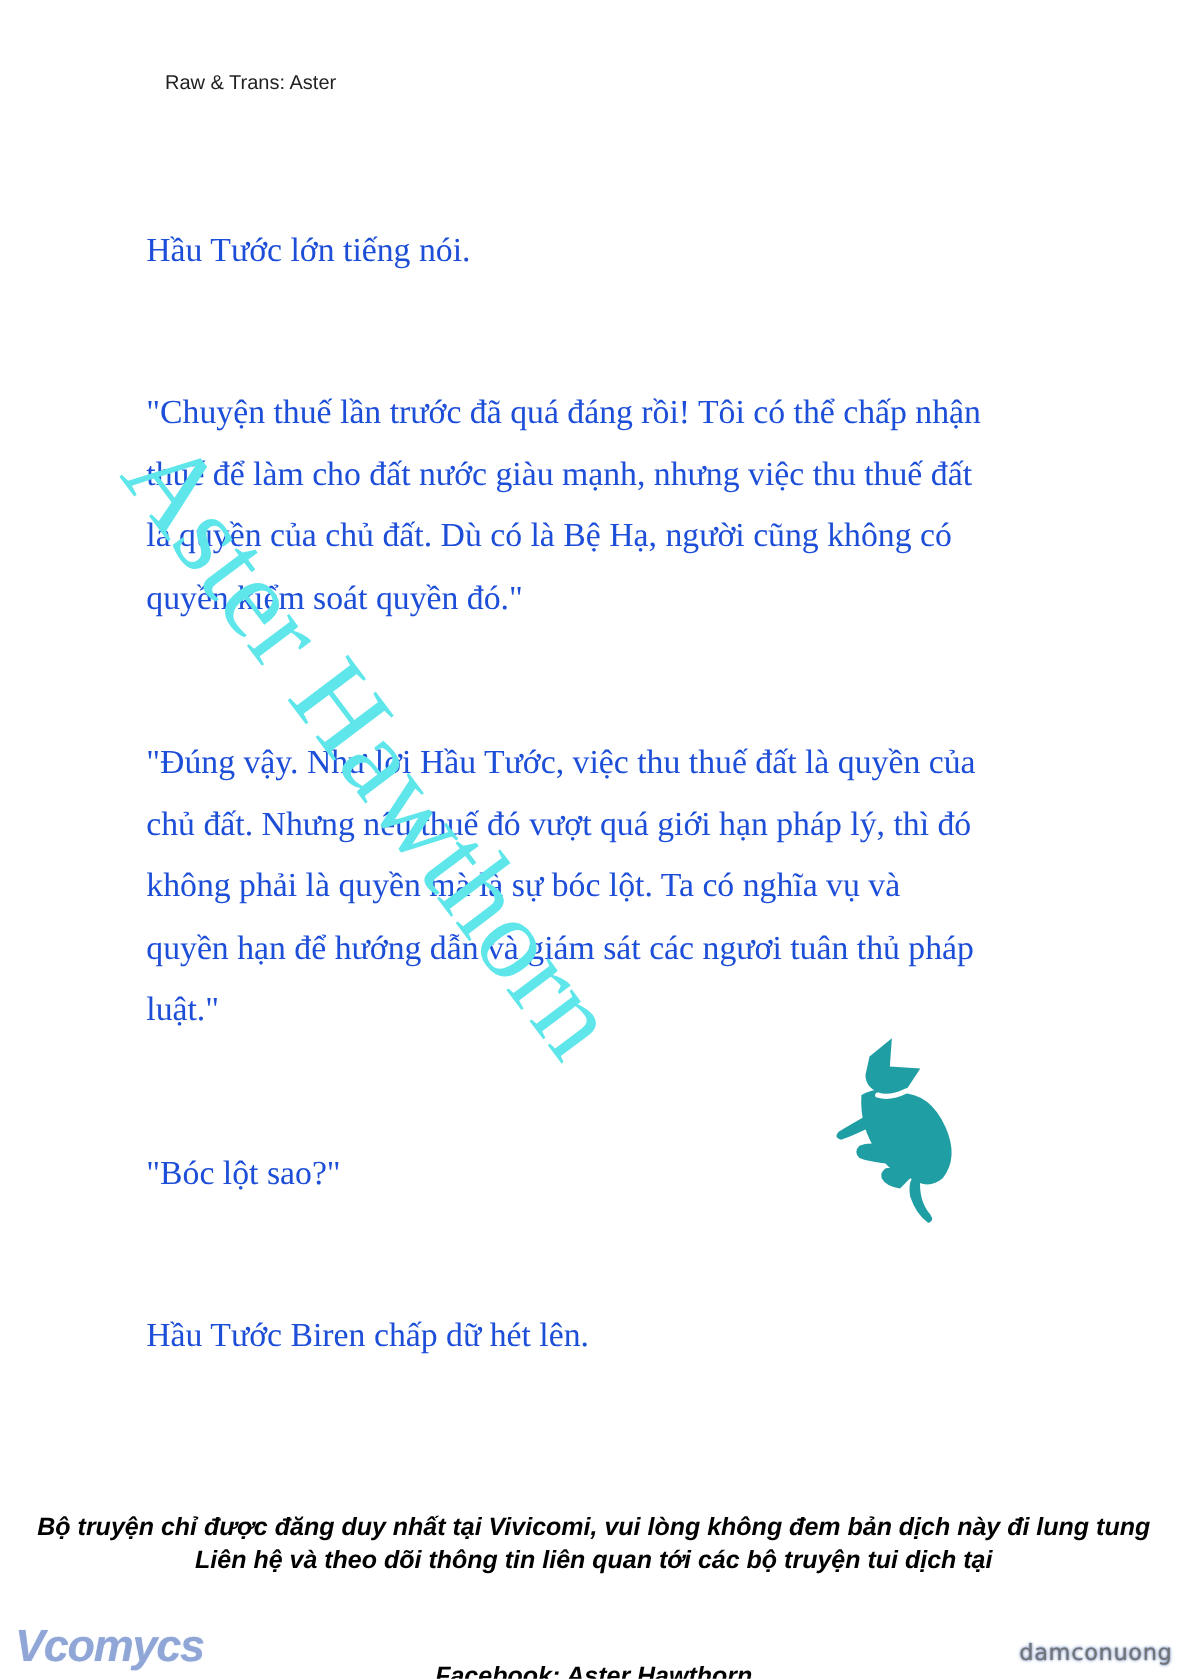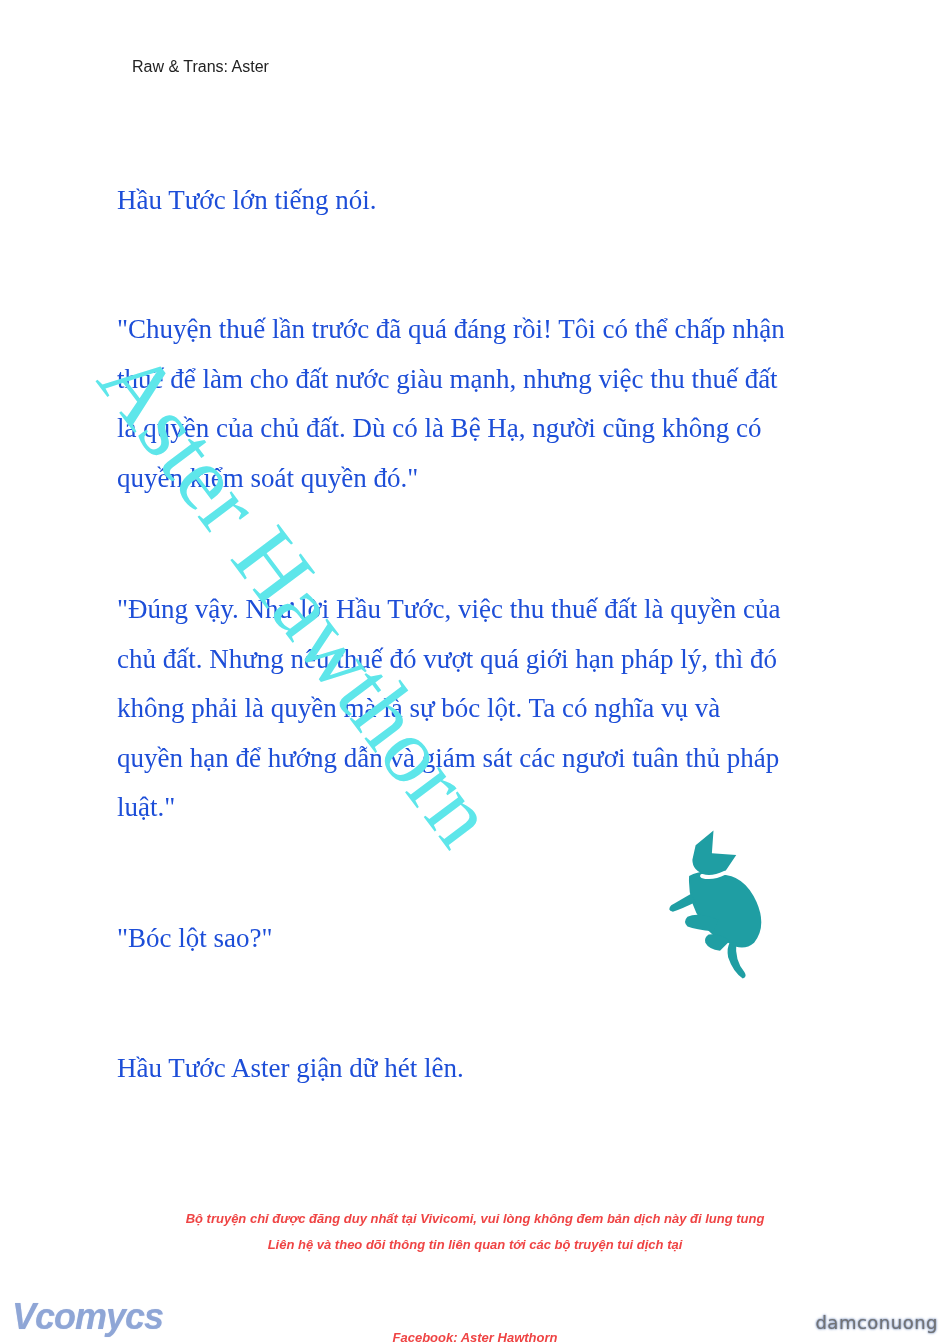--- a/index.html
+++ b/index.html
@@ -31,21 +31,21 @@
     }
     .wm span { color: #5ee6ea; }
 
     .cat {
       position: absolute; left: 655px; top: 812px; width: 130px; height: 180px;
     }
 
     .footer {
       position: absolute; left: 0; width: 950px; text-align: center;
       font-family: "Liberation Sans", sans-serif; font-style: italic; font-weight: bold;
-      font-size: 13px; color: #ef4444;
+      font-size: 20px; color: #000000;
     }
     .f1 { top: 1211px; }
     .f2 { top: 1237px; }
     .f3 { top: 1330px; }
 
     .logo-left {
       position: absolute; left: 12px; top: 1296px;
       font-family: "Liberation Sans", sans-serif; font-style: italic; font-weight: bold;
       font-size: 36px; color: #8fa6d6; letter-spacing: -1px;
       text-shadow: 0 0 1px #c7d2ee;
@@ -67,21 +67,21 @@
 <div class="para p2">"Chuyện thuế lần trước đã quá đáng rồi! Tôi có thể chấp nhận
 thuế để làm cho đất nước giàu mạnh, nhưng việc thu thuế đất
 là quyền của chủ đất. Dù có là Bệ Hạ, người cũng không có
 quyền kiểm soát quyền đó."</div>
 <div class="para p3">"Đúng vậy. Như lời Hầu Tước, việc thu thuế đất là quyền của
 chủ đất. Nhưng nếu thuế đó vượt quá giới hạn pháp lý, thì đó
 không phải là quyền mà là sự bóc lột. Ta có nghĩa vụ và
 quyền hạn để hướng dẫn và giám sát các ngươi tuân thủ pháp
 luật."</div>
 <div class="para p4">"Bóc lột sao?"</div>
-<div class="para p5">Hầu Tước Aster giận dữ hét lên.</div>
+<div class="para p5">Hầu Tước Biren chấp dữ hét lên.</div>
 
 <div class="wm"><span>Aster Hawthorn</span></div>
 
 <svg class="cat" viewBox="0 0 160 200">
   <g fill="#1f9ea3">
 
     <path d="M50 30 L72 12 L70 40 L100 42 L88 60 Q80 72 62 66 Q46 62 46 48 Z"></path>
 
     <path d="M42 68 Q60 58 80 66 Q110 66 125 100 Q138 130 122 150 Q108 162 90 150 Q70 145 58 125 Q40 100 42 68 Z"></path>
 

